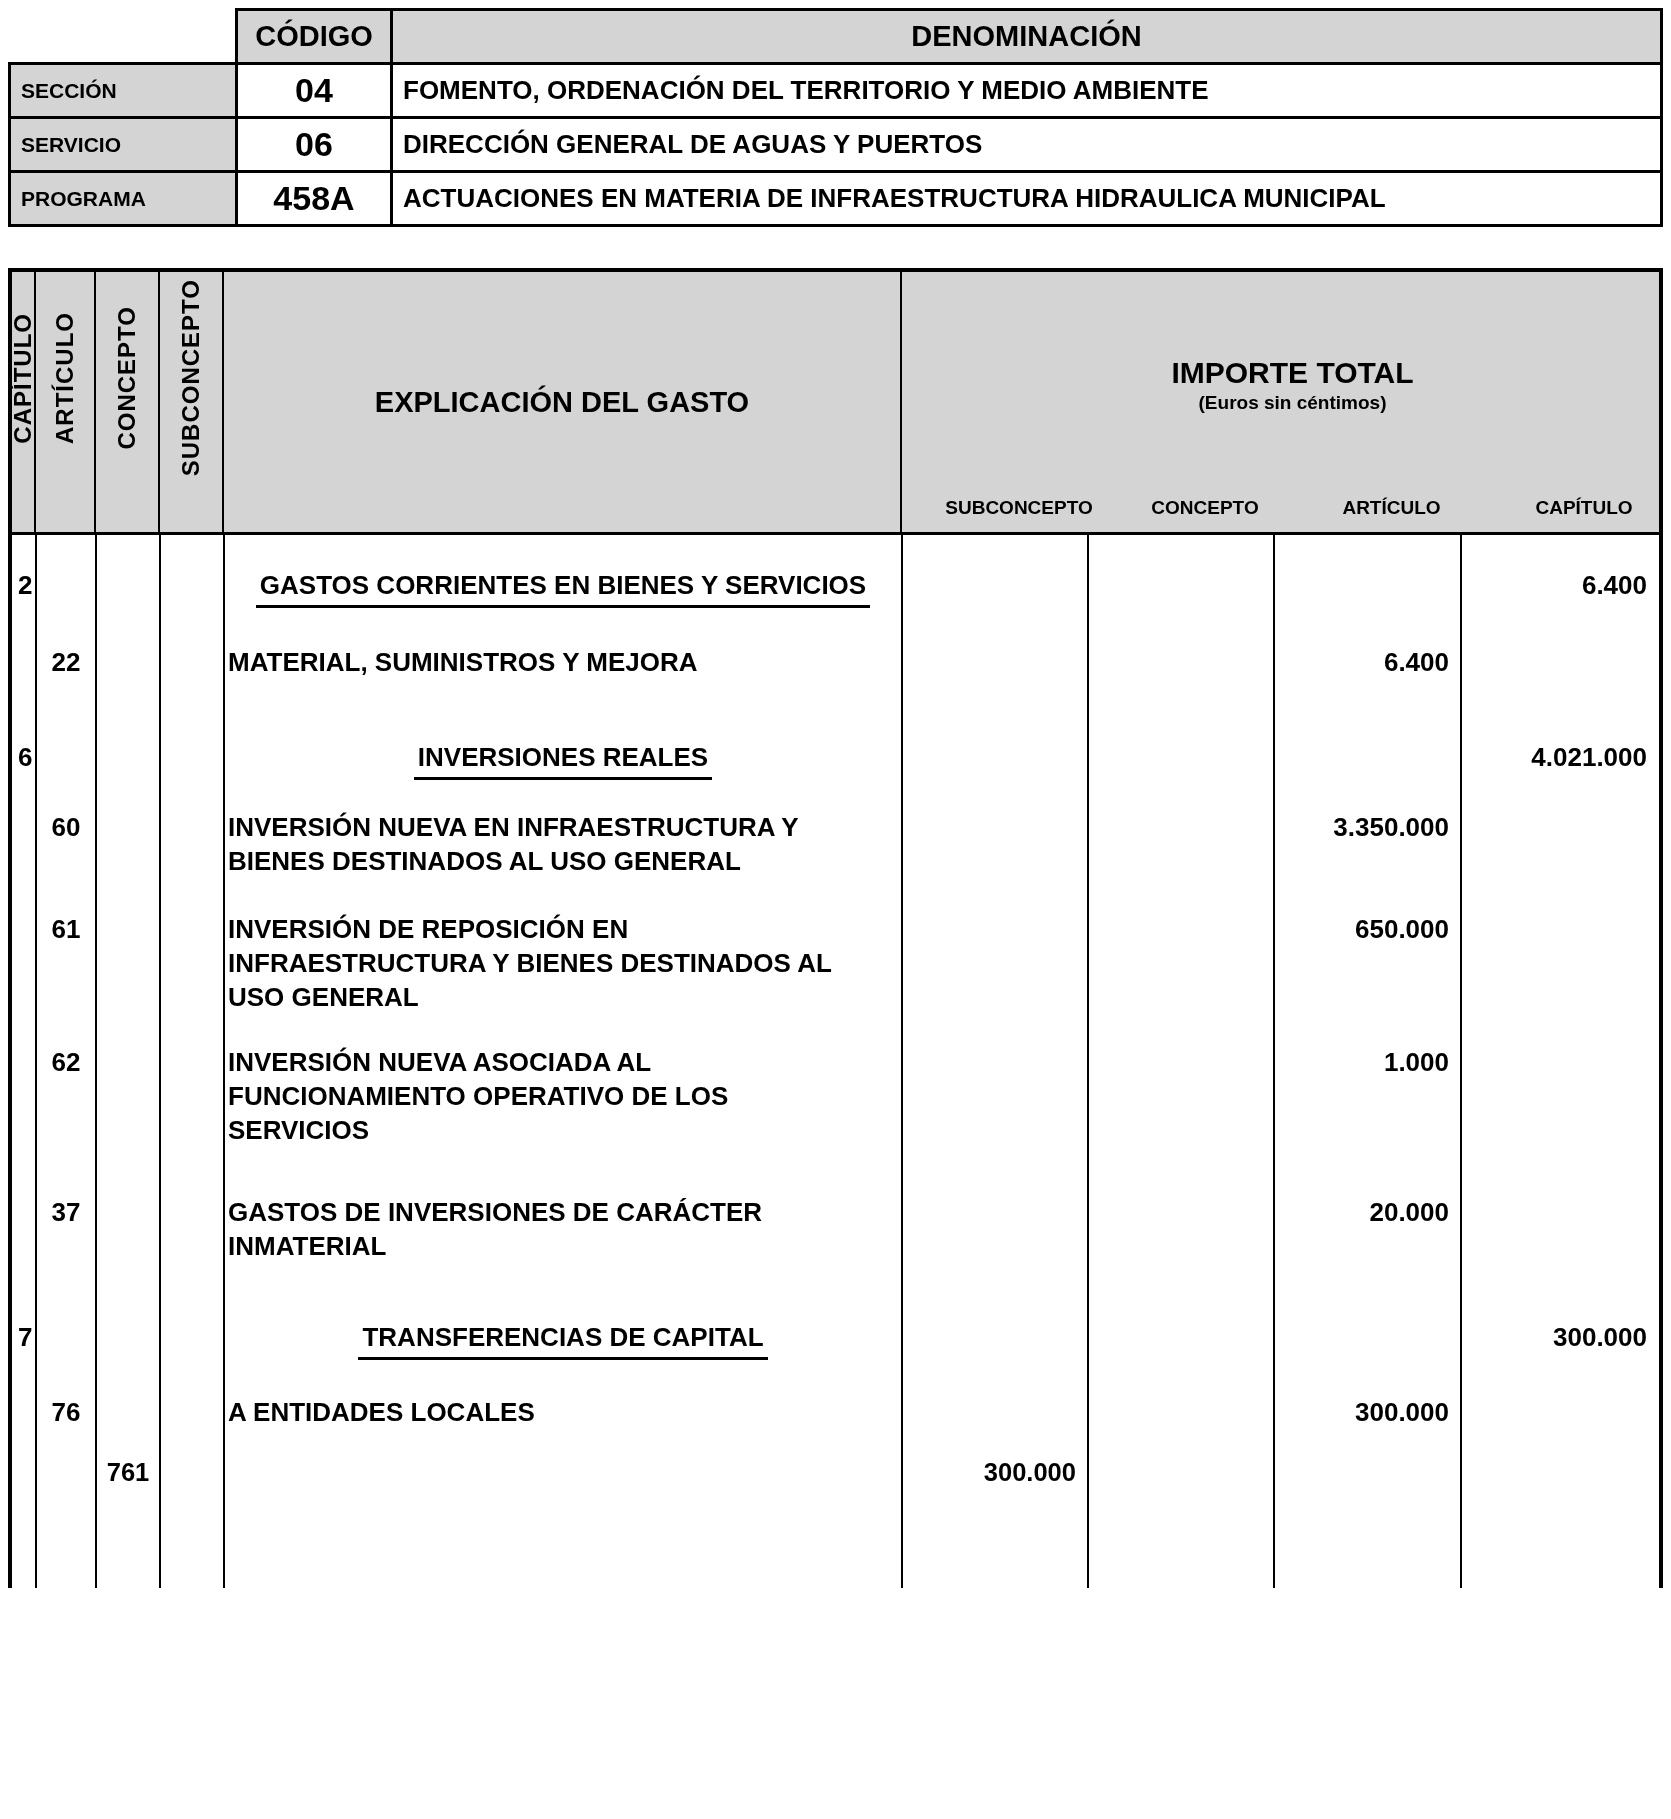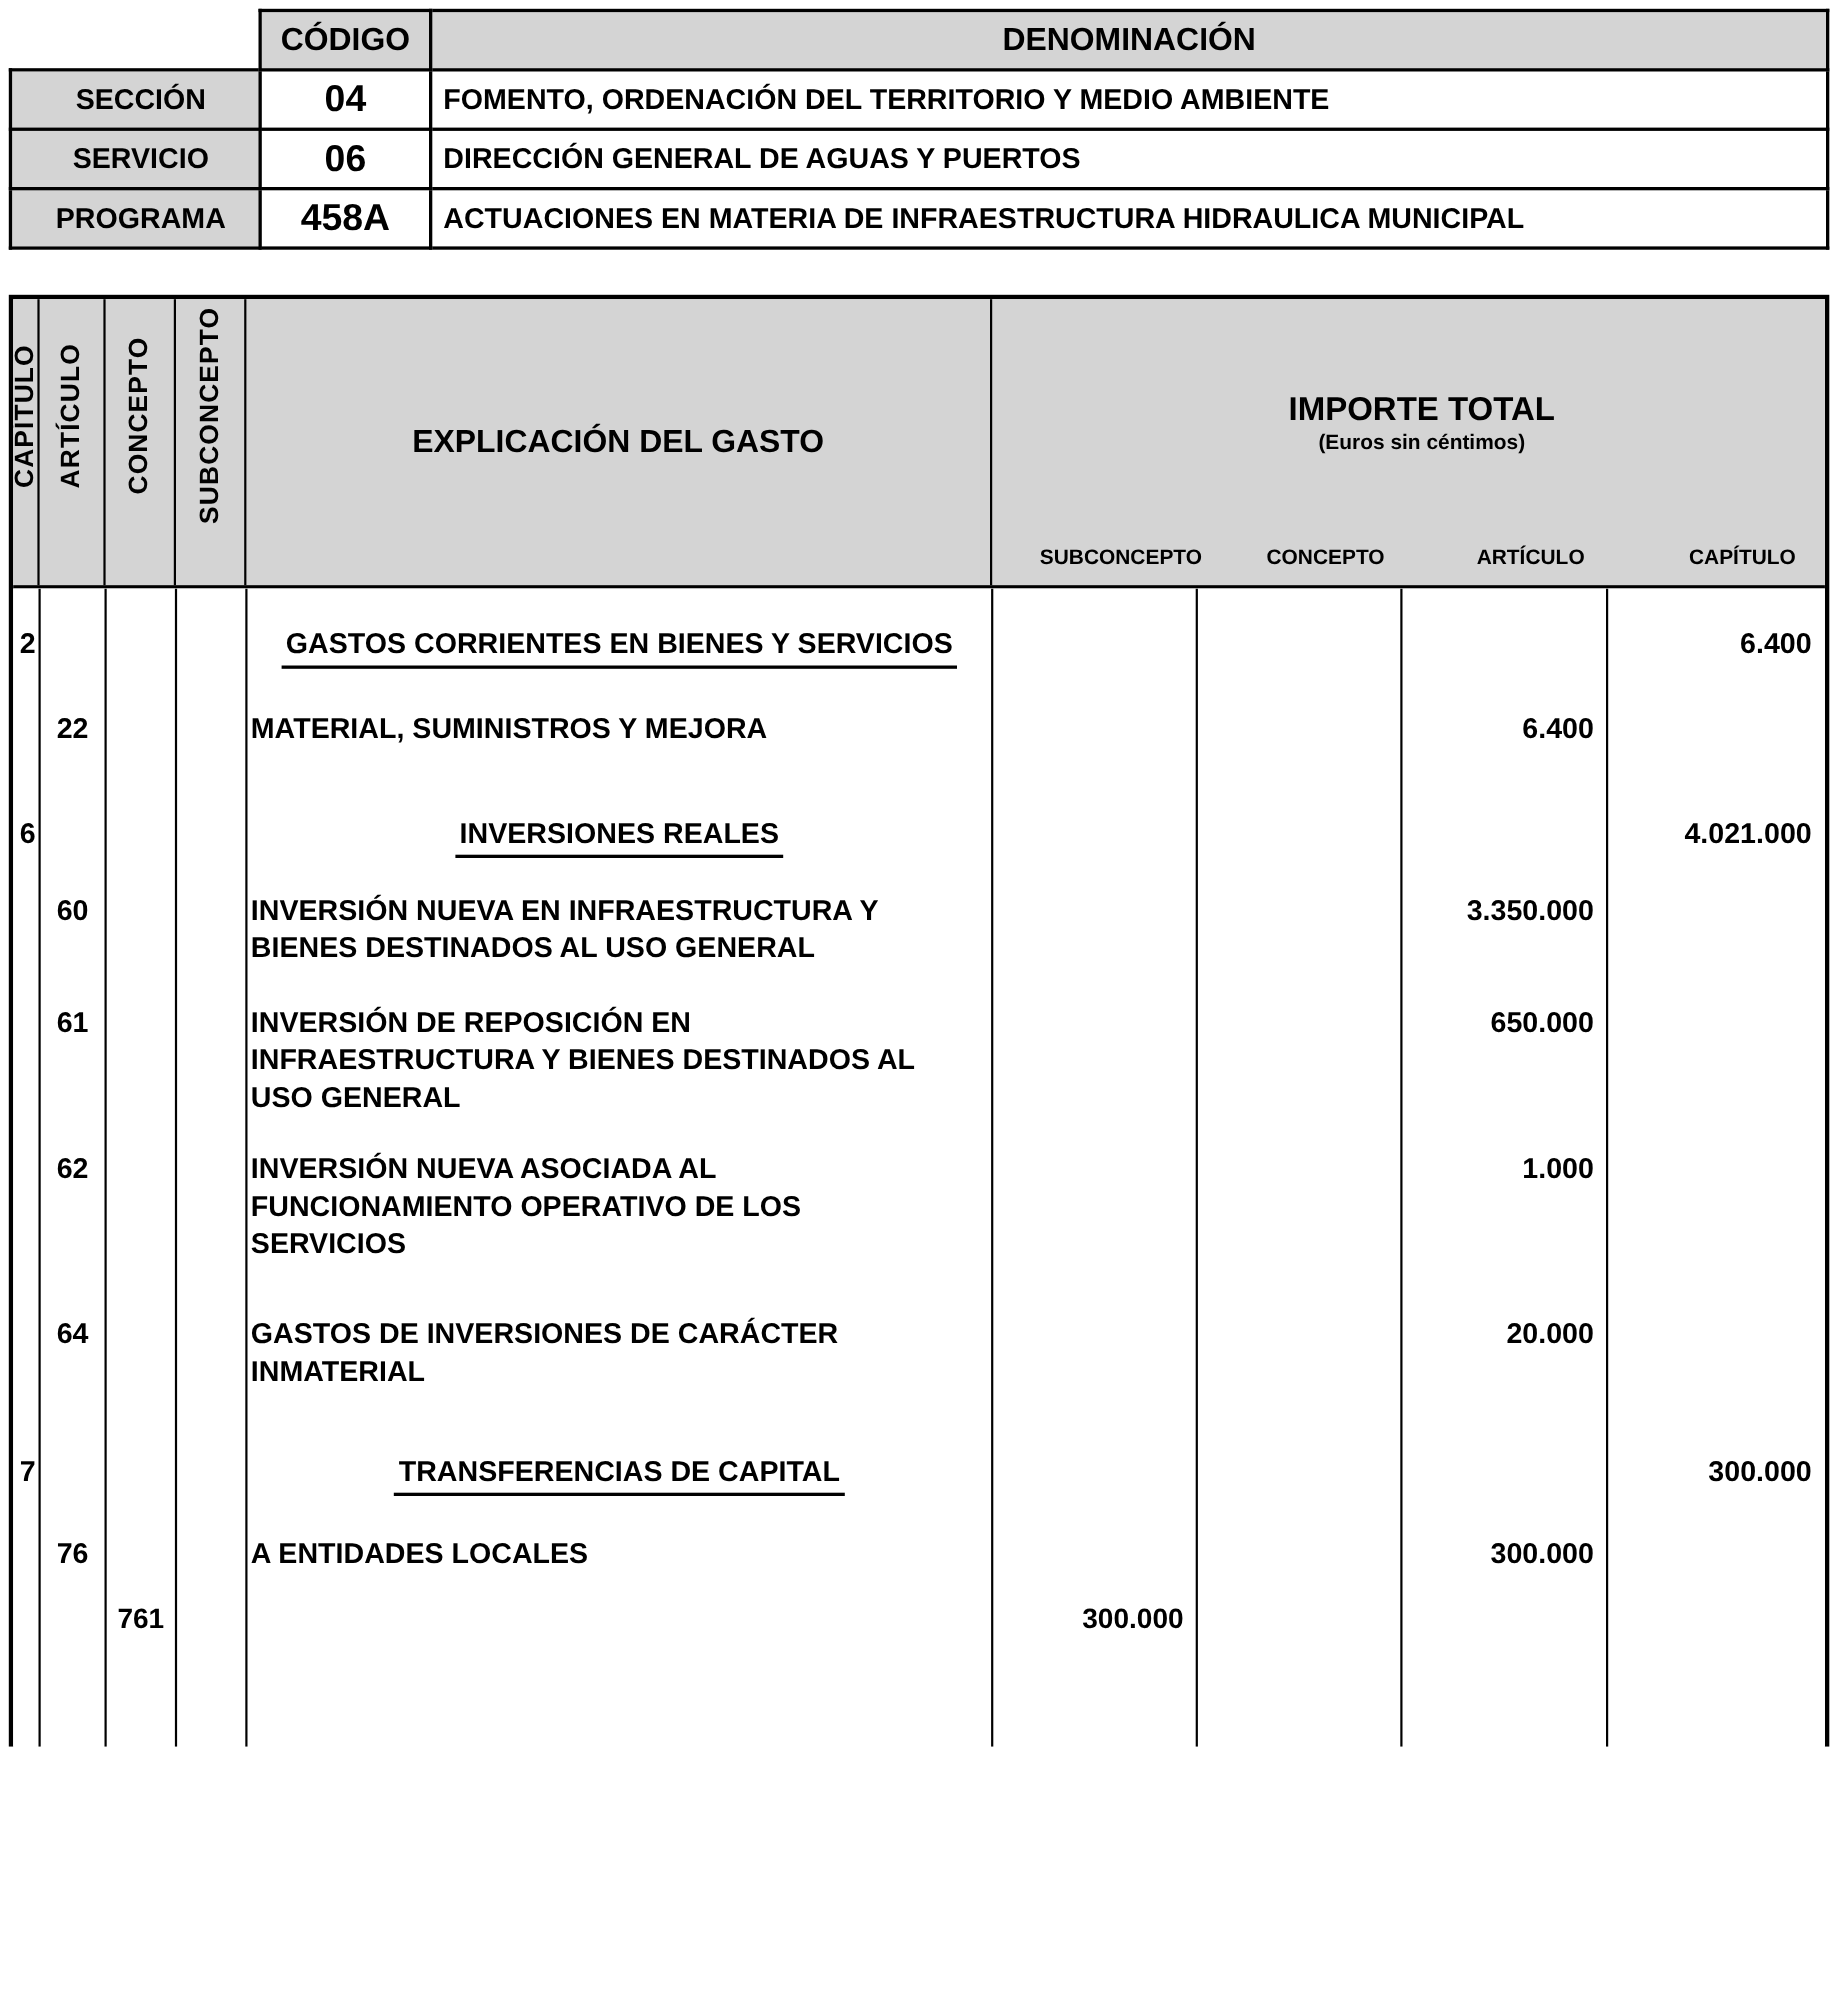--- a/index.html
+++ b/index.html
@@ -5,21 +5,21 @@
   * { margin:0; padding:0; box-sizing:border-box; }
   html,body { background:#fff; }
   body { font-family:"Liberation Sans","DejaVu Sans",sans-serif; color:#000; }
   .page { position:relative; width:1671px; height:1588px; background:#fff; overflow:hidden; }
 
   
   .top-table { position:absolute; left:8px; top:8px; width:1655px; border-collapse:collapse; table-layout:fixed; }
   .top-table td { border:3px solid #000; height:54px; vertical-align:middle; overflow:hidden; white-space:nowrap; }
   .top-table td.corner { border:none; background:#fff; }
   .top-table .hdr { background:#d4d4d4; text-align:center; font-weight:700; font-size:29px; }
-  .top-table .lbl { background:#d4d4d4; font-weight:700; font-size:26px; padding-left:10px;text-align:center; }
+  .top-table .lbl { background:#d4d4d4; font-weight:700; font-size:21px; padding-left:10px; }
   .top-table .code { text-align:center; font-weight:700; font-size:34px; }
   .top-table .den { font-weight:700; font-size:26px; padding-left:10px; }
 
   
   .main-table { position:absolute; left:8px; top:268px; width:1655px; height:1396px; border:4px solid #000; background:#fff; }
   .mt-header { height:263px; background:#d4d4d4; border-bottom:3px solid #000; display:grid;
                grid-template-columns:24px 60px 64px 64px 678px 757px; }
   .vcell { border-right:2px solid #000; display:flex; align-items:center; justify-content:center; padding-bottom:48px; overflow:hidden; }
   .vtext { writing-mode:vertical-rl; transform:rotate(180deg); font-weight:700; font-size:24px; letter-spacing:1px; white-space:nowrap; }
   .ecell { border-right:2px solid #000; display:flex; align-items:center; justify-content:center; font-weight:700; font-size:29px; text-align:center; }
@@ -193,21 +193,21 @@
         <div class="c sub"></div>
         <div class="c expl"><span class="etext">INVERSIÓN NUEVA ASOCIADA AL FUNCIONAMIENTO OPERATIVO DE LOS SERVICIOS</span></div>
         <div class="c amt"></div>
         <div class="c amt"></div>
         <div class="c amt">1.000</div>
         <div class="c amt"></div>
       </div>
 
       <div class="brow" style="top:660px">
         <div class="c cap"></div>
-        <div class="c art">64</div>
+        <div class="c art">37</div>
         <div class="c con"></div>
         <div class="c sub"></div>
         <div class="c expl"><span class="etext">GASTOS DE INVERSIONES DE CARÁCTER INMATERIAL</span></div>
         <div class="c amt"></div>
         <div class="c amt"></div>
         <div class="c amt">20.000</div>
         <div class="c amt"></div>
       </div>
 
       <div class="brow chapter" style="top:785px">

